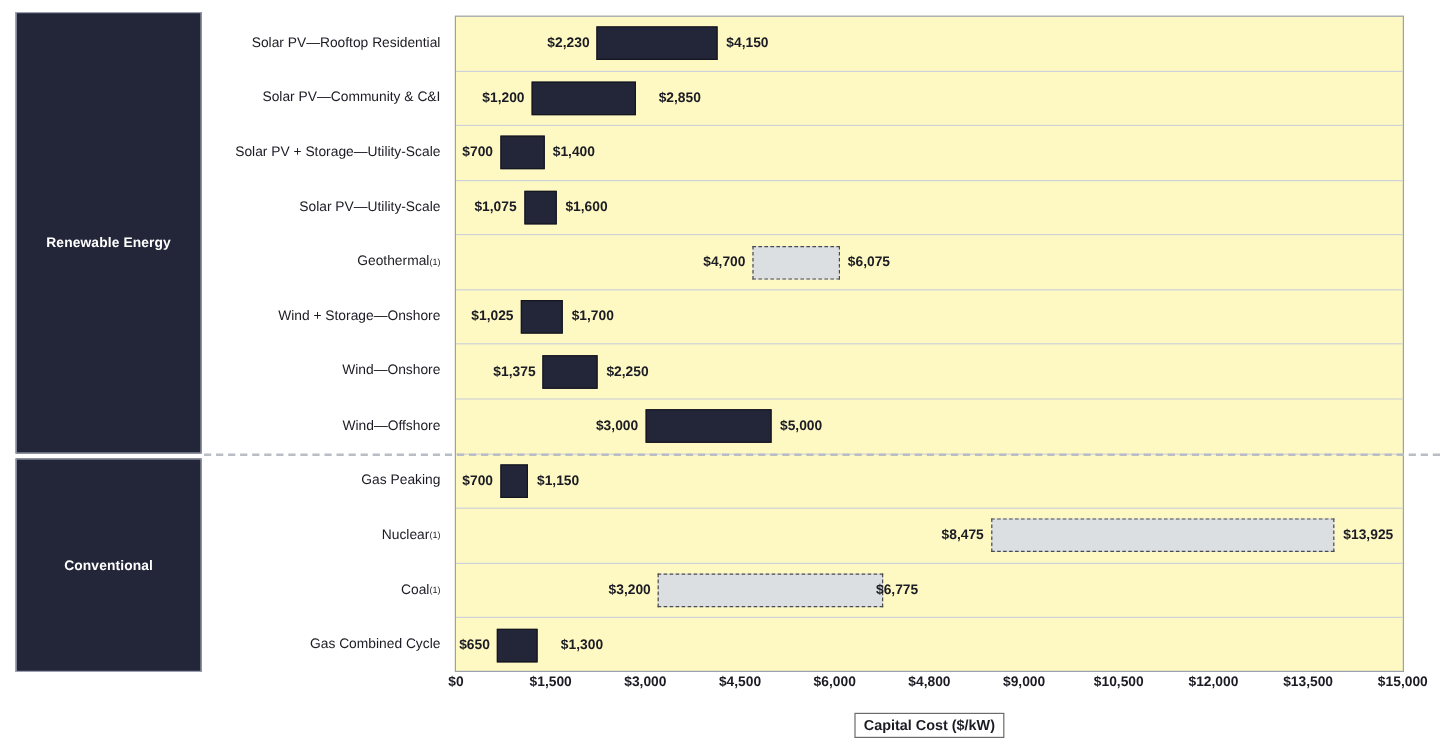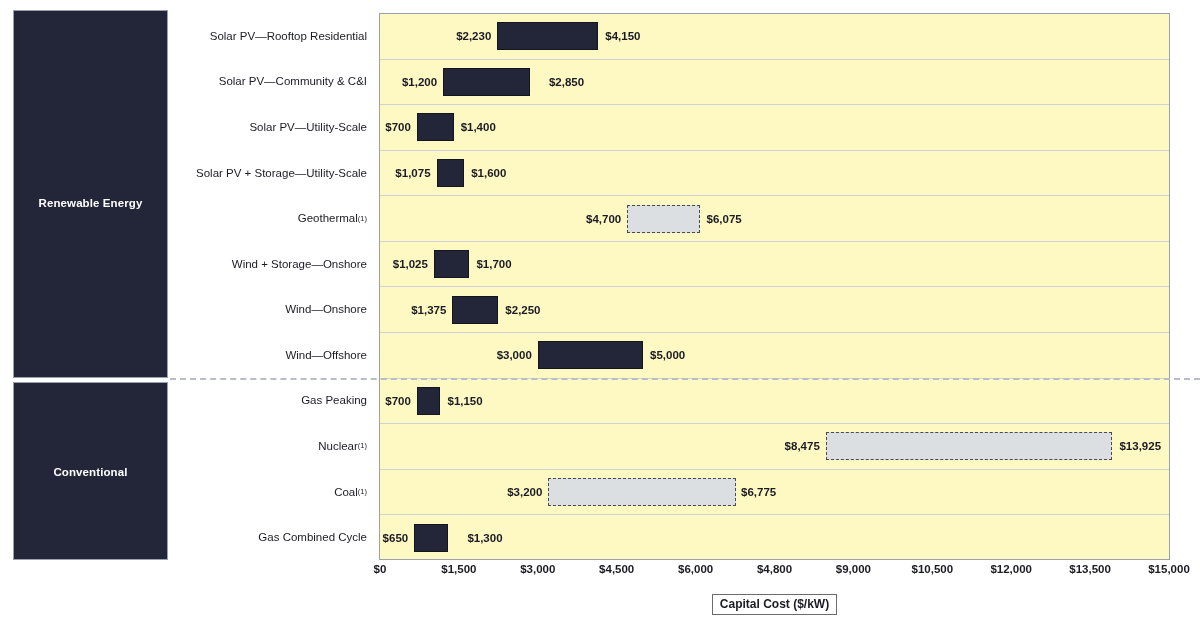--- a/index.html
+++ b/index.html
@@ -147,24 +147,24 @@
 </div>
 
 <div id="row-labels">
     <div class="row-label">
       <span>Solar PV—Rooftop Residential</span>
     </div>
     <div class="row-label">
       <span>Solar PV—Community &amp; C&amp;I</span>
     </div>
     <div class="row-label">
+      <span>Solar PV + Storage—Utility-Scale</span>
+    </div>
+    <div class="row-label">
       <span>Solar PV—Utility-Scale</span>
-    </div>
-    <div class="row-label">
-      <span>Solar PV + Storage—Utility-Scale</span>
     </div>
     <div class="row-label">
       <span>Geothermal</span>
       <sup>(1)</sup>
     </div>
     <div class="row-label">
       <span>Wind + Storage—Onshore</span>
     </div>
     <div class="row-label">
       <span>Wind—Onshore</span>
@@ -235,21 +235,21 @@
       <div class="bar-val high" style="left: 67.49px;">$1,150</div>
     </div>
     <div class="plot-row">
       <div class="bar hollow" style="left: 445.785px; width: 286.67px;"></div>
       <div class="bar-val low" style="right: 349.215px;">$8,475</div>
       <div class="bar-val high" style="left: 739.455px;">$13,925</div>
     </div>
     <div class="plot-row">
       <div class="bar hollow" style="left: 168.32px; width: 188.045px;"></div>
       <div class="bar-val low" style="right: 626.68px;">$3,200</div>
-      <div class="bar-val high" style="left: 361px;">$6,775</div>
+      <div class="bar-val high" style="left: 350px;">$6,775</div>
     </div>
     <div class="plot-row">
       <div class="bar solid" style="left: 34.19px; width: 34.19px;"></div>
       <div class="bar-val low" style="right: 760.81px;">$650</div>
       <div class="bar-val high" style="left: 75.38px; margin-left: 12px;">$1,300</div>
     </div>
   </div>
 
 <div id="section-divider"></div>
 

